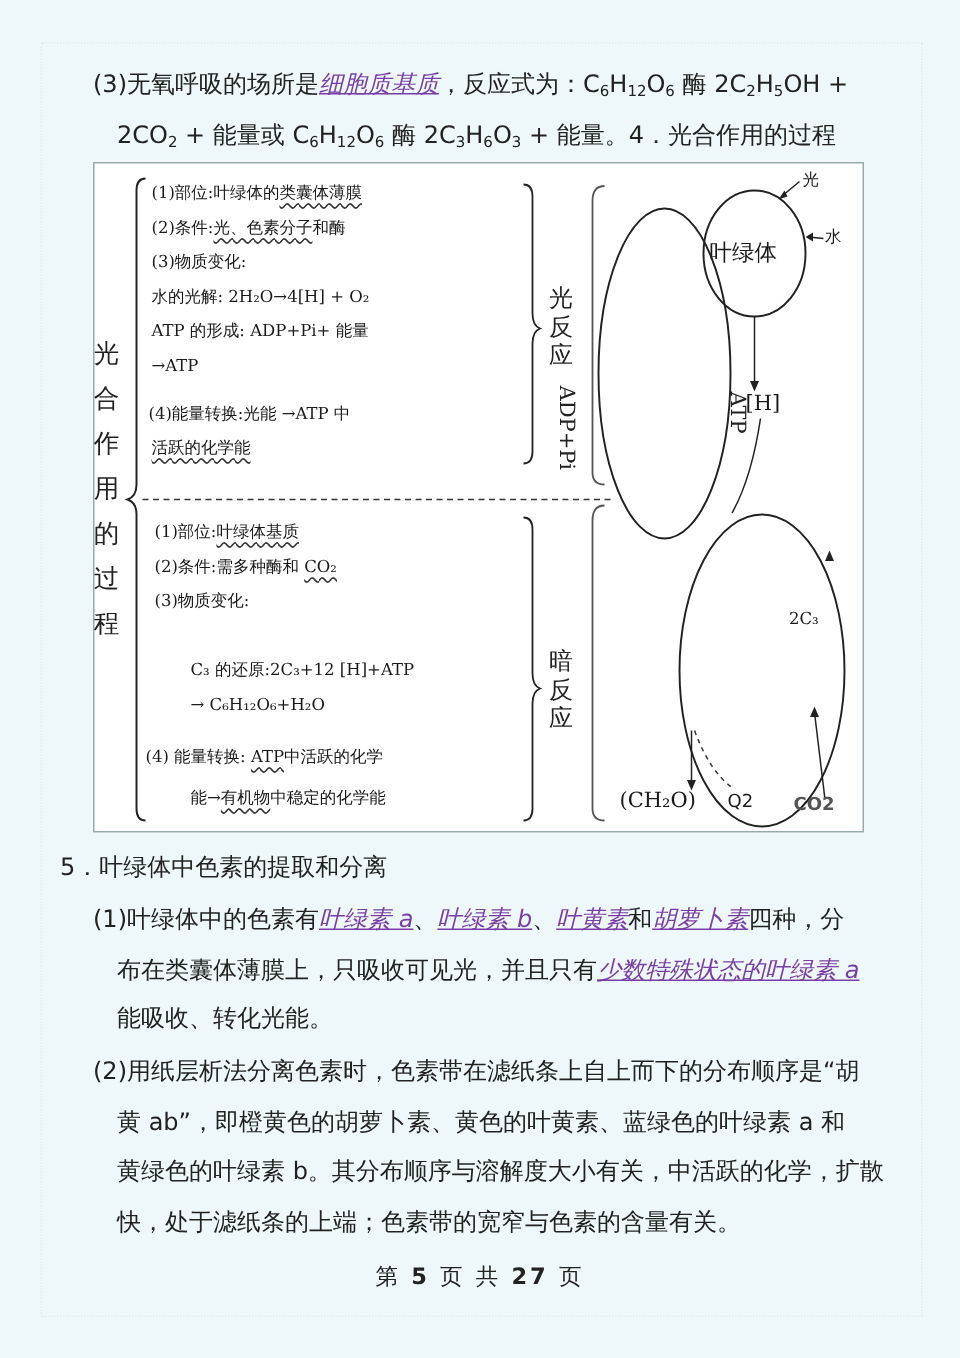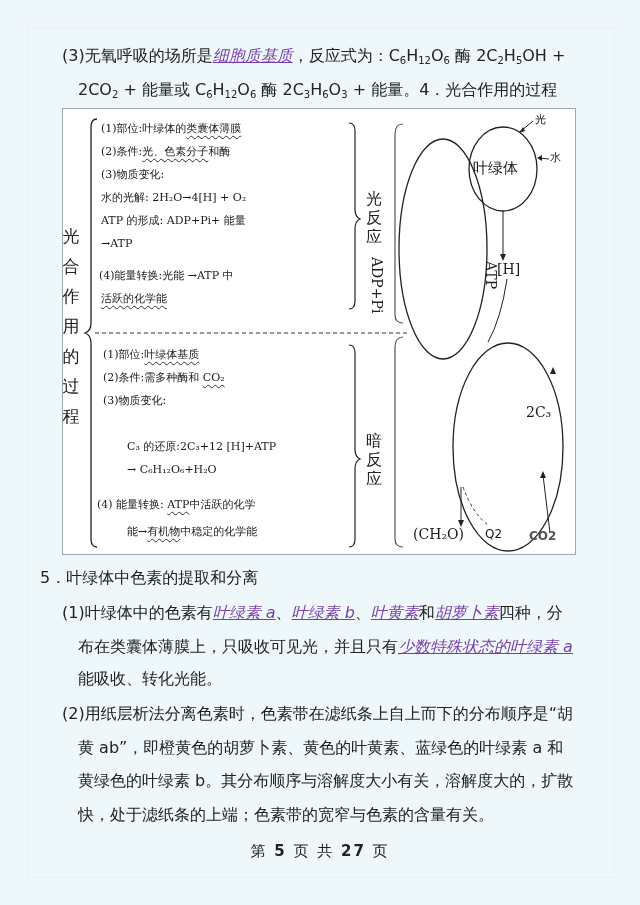--- a/index.html
+++ b/index.html
@@ -109,38 +109,38 @@
     <div>反</div>
     <div>应</div>
   </div>
 
   <div class="fig-text" style="left:410px;top:50px;font-size:15px;">叶绿体</div>
   <div class="fig-text" style="left:472px;top:1px;">光</div>
   <div class="fig-text" style="left:487px;top:39px;">水</div>
   <div class="rot" style="left:322px;top:148px;transform:rotate(90deg);transform-origin:left top;">ADP+Pi</div>
   <div class="rot" style="left:436px;top:152px;transform:rotate(90deg);transform-origin:left top;">ATP</div>
   <div class="fig-text" style="left:434px;top:151px;font-size:14px;">[H]</div>
-  <div class="fig-text" style="left:463px;top:294px;font-size:14px;">2C₃</div>
+  <div class="fig-text" style="left:463px;top:294px;font-size:11px;">2C₃</div>
   <div class="fig-text" style="left:350px;top:416px;font-size:14px;">(CH₂O)</div>
   <div class="fig-text" style="left:422px;top:416px;font-size:12px;font-family:'DejaVu Sans',sans-serif;">Q2</div>
   <div class="fig-text" style="left:466px;top:418px;font-size:12px;font-family:'DejaVu Sans',sans-serif;color:#555;font-weight:bold;">CO2</div>
 </div>
 
 <div class="line" style="left:40px;top:568px;"><span>5．叶绿体中色素的提取和分离</span></div>
 <div class="line" style="left:62px;top:603px;">
   <span>(1)叶绿体中的色素有</span><span class="link">叶绿素 a</span><span>、</span><span class="link">叶绿素 b</span><span>、</span><span class="link">叶黄素</span><span>和</span><span class="link">胡萝卜素</span><span>四种，分</span>
 </div>
 <div class="line" style="left:78px;top:637px;">
   <span>布在类囊体薄膜上，只吸收可见光，并且只有</span><span class="link">少数特殊状态的叶绿素 a</span>
 </div>
 <div class="line" style="left:78px;top:669px;">能吸收、转化光能。</div>
 
 <div class="line" style="left:62px;top:704px;">(2)用纸层析法分离色素时，色素带在滤纸条上自上而下的分布顺序是“胡</div>
 <div class="line" style="left:78px;top:738px;">黄 ab”，即橙黄色的胡萝卜素、黄色的叶黄素、蓝绿色的叶绿素 a 和</div>
-<div class="line" style="left:78px;top:771px;">黄绿色的叶绿素 b。其分布顺序与溶解度大小有关，溶解度大的，扩散</div>
+<div class="line" style="left:78px;top:771px;">黄绿色的叶绿素 b。其分布顺序与溶解度大小有关，中活跃的化学，扩散</div>
 <div class="line" style="left:78px;top:805px;">快，处于滤纸条的上端；色素带的宽窄与色素的含量有关。</div>
 
 <div class="footer">
   <span>第</span>
   <b>5</b>
   <span>页 共</span>
   <b>27</b>
   <span>页</span>
 </div>
 

